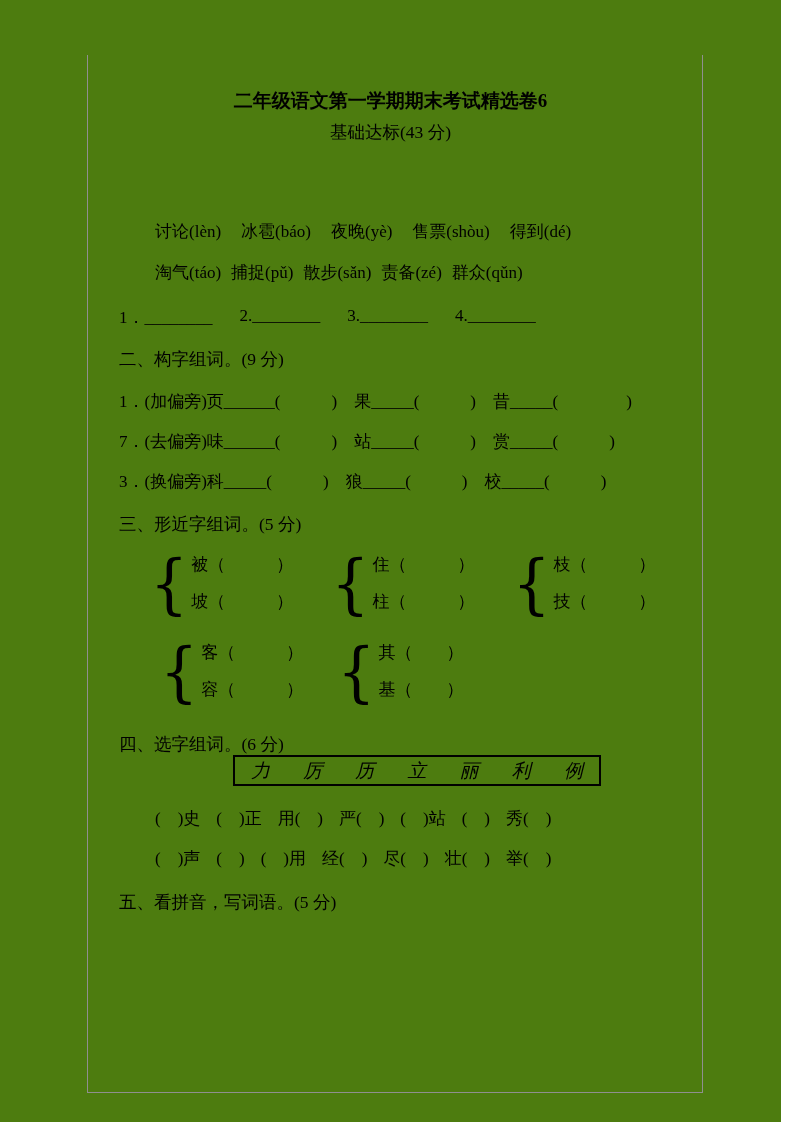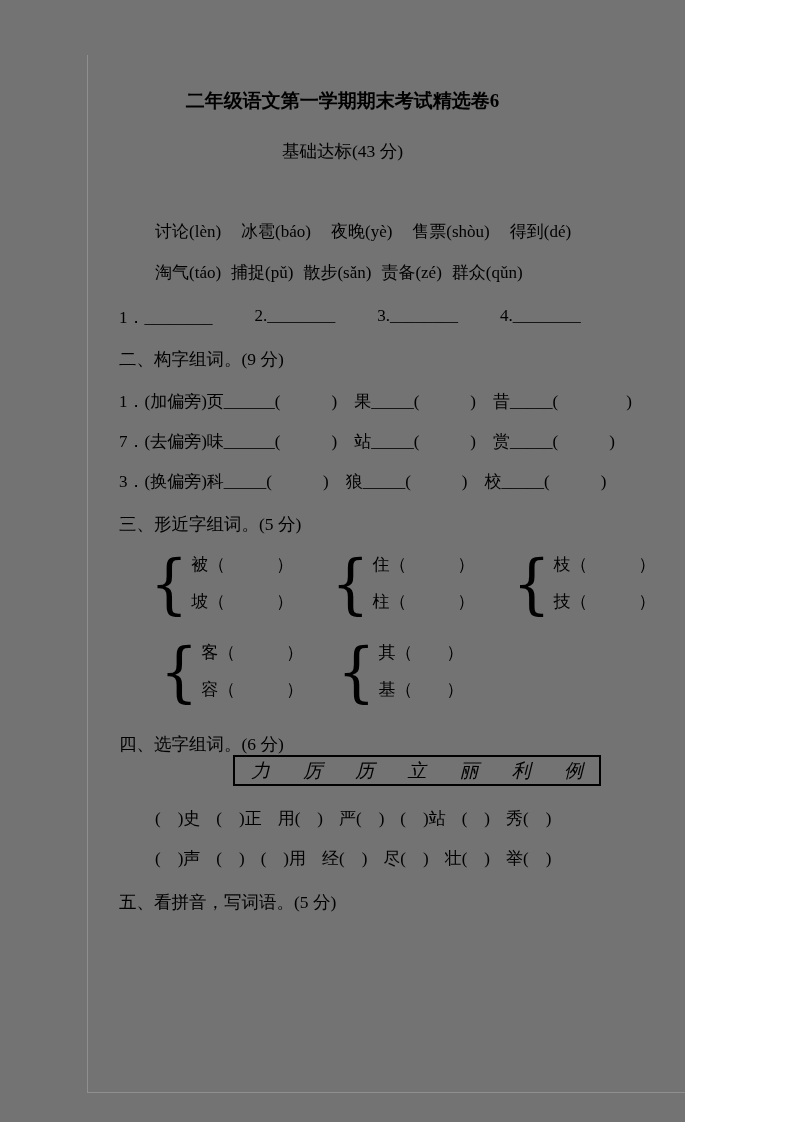--- a/index.html
+++ b/index.html
@@ -2,36 +2,36 @@
 <html><head>
 <meta charset="utf-8">
 <style>
   * { margin:0; padding:0; box-sizing:border-box; }
   html,body { background:#ffffff; }
   body {
     width:793px; height:1122px;
     font-family:"Liberation Serif","DejaVu Serif",serif;
     color:#000;
   }
-  .page { position:relative; width:685px; height:1122px; background:#737373; overflow:hidden; }
+  .page { position:relative; width:781px; height:1122px; background:#4d7c0f; overflow:hidden; }
   .abs { position:absolute; white-space:pre; font-size:17px; }
   .frame {
     position:absolute; left:87px; top:55px; width:616px; height:1038px;
     border-left:1px solid #8f8f8f; border-right:1px solid #8f8f8f; border-bottom:1px solid #8f8f8f;
   }
   .title { top:88px; left:0; width:100%; text-align:center; font-size:19px; font-weight:bold; }
-  .subtitle { top:139px; left:0; width:100%; text-align:center; font-size:17.5px; }
+  .subtitle { top:120px; left:0; width:100%; text-align:center; font-size:17.5px; }
   .heading { left:119px; font-size:17.5px; }
   .row { display:flex; align-items:flex-start; }
   .row > span { white-space:pre; }
 
   .s1-heading { top:178px; }
   .s1-row1 { top:220px; left:155px; gap:20px; }
   .s1-row2 { top:261px; left:155px; gap:10px; }
-  .s1-answers { top:306px; left:119px; gap:42px; }
+  .s1-answers { top:306px; left:119px; gap:27px; }
 
   .s2-heading { top:347px; }
   .s2-l1 { top:390px; left:119px; }
   .s2-l2 { top:430px; left:119px; }
   .s2-l3 { top:470px; left:119px; }
 
   .s3-heading { top:512px; }
   .s3-row1 { top:546px; left:150px; gap:38px; display:flex; }
   .s3-row2 { top:634px; left:160px; gap:34px; display:flex; }
   .brace-group { display:flex; align-items:center; }

